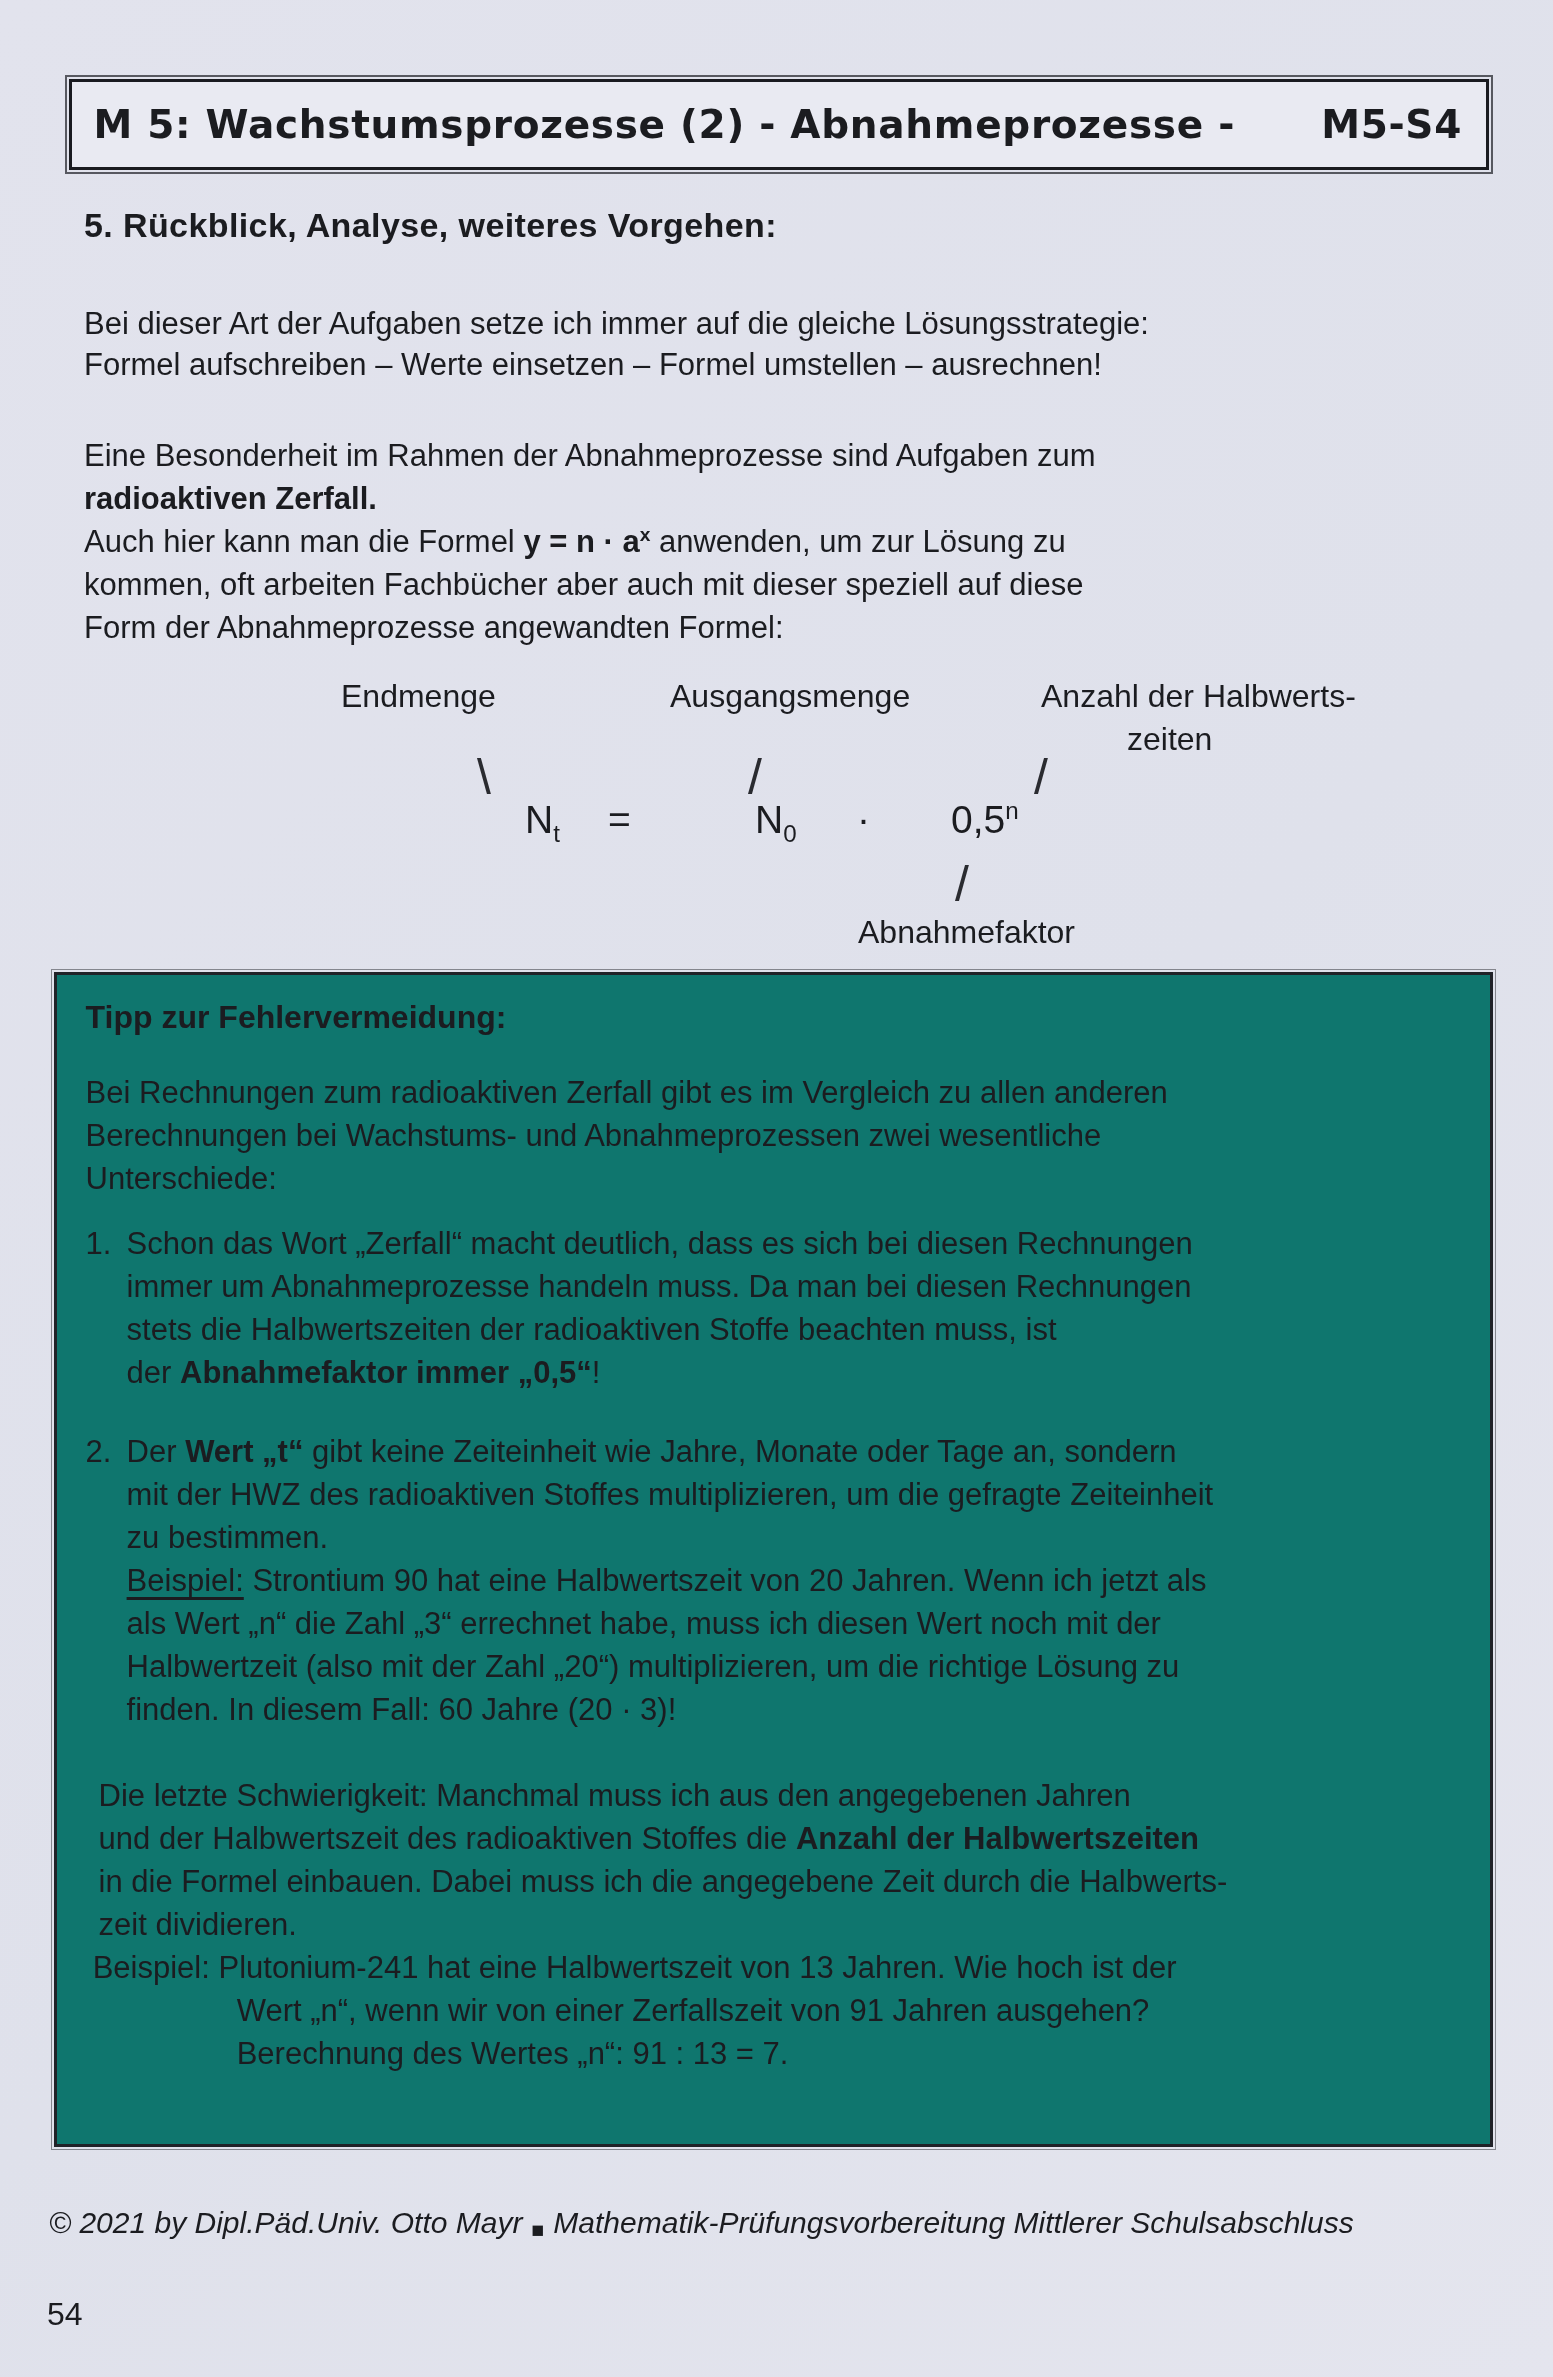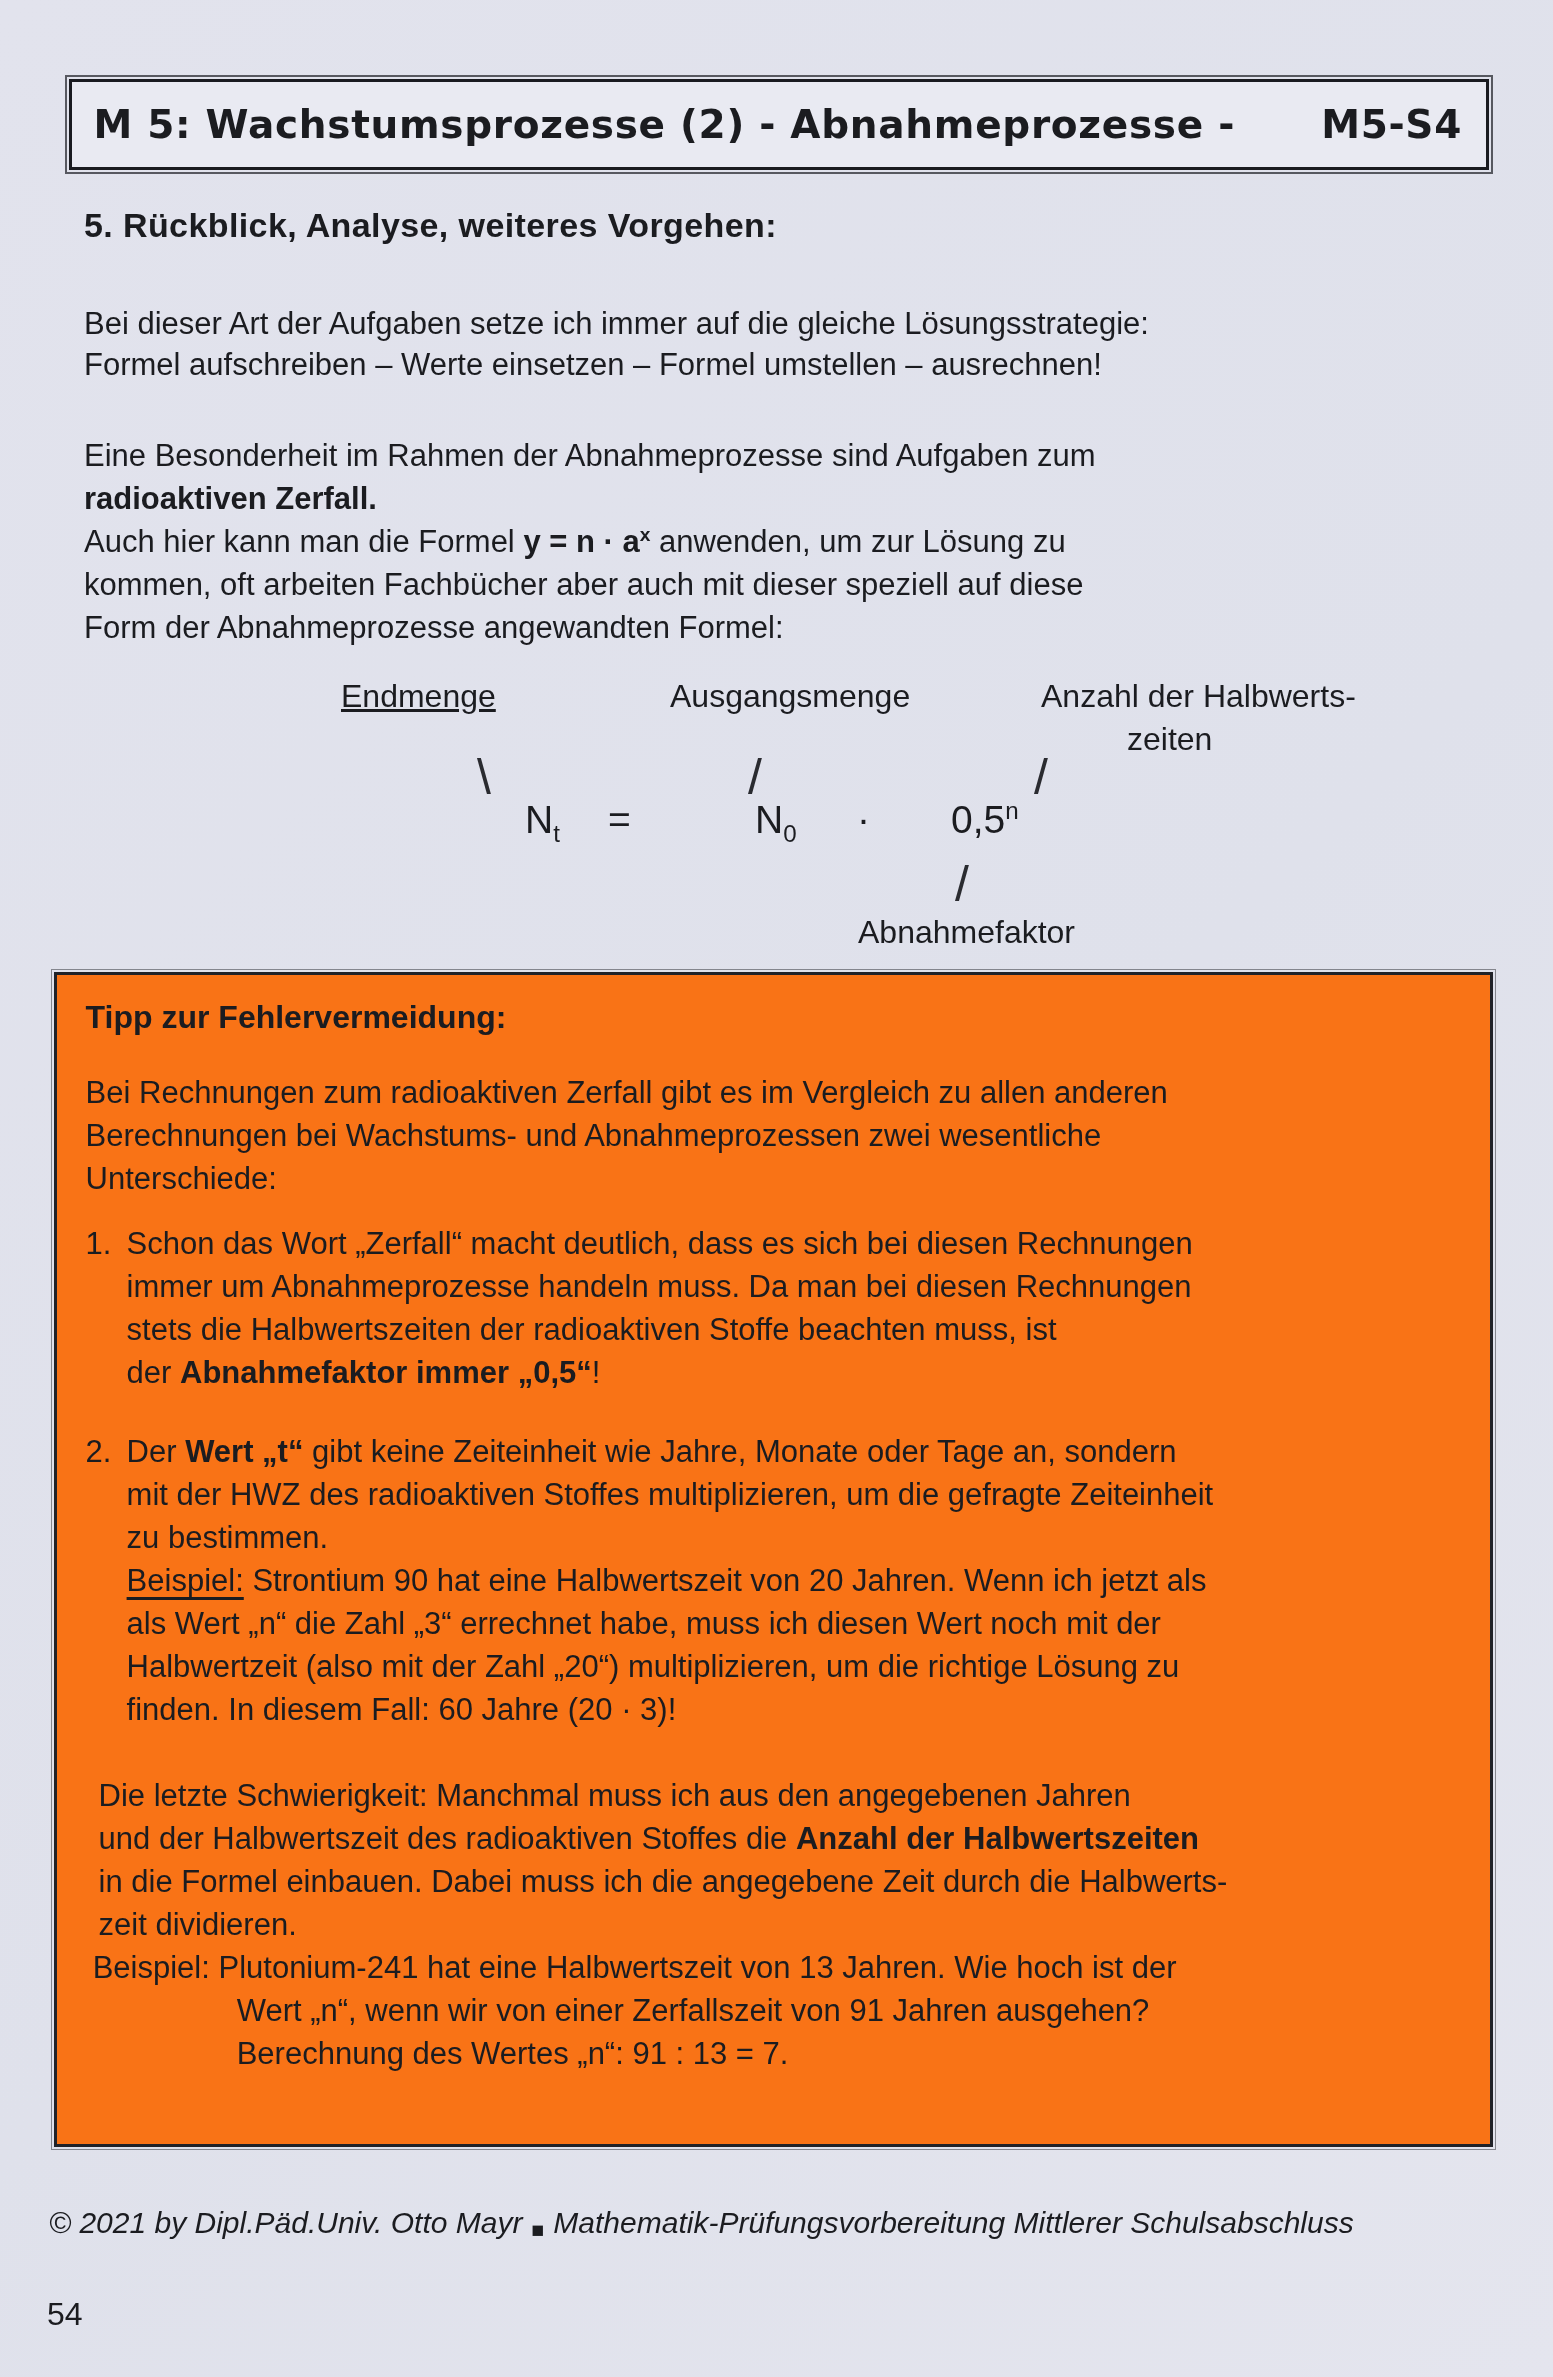--- a/index.html
+++ b/index.html
@@ -33,41 +33,41 @@
   .p1 { top:303px; }
   .p2 { top:434px; line-height:43px; }
   .bold { font-weight:bold; }
   .b-inline { font-weight:bold; }
   sup { font-size:62%; vertical-align:super; line-height:0; }
   sub { font-size:62%; vertical-align:sub; line-height:0; }
 
   
   .formula-diagram { position:absolute; left:0; top:671px; width:1554px; height:286px; font-size:32px; }
   .fd { position:absolute; white-space:nowrap; }
-  .fd-endmenge      { left:341px;  top:7.1px;text-decoration:underline; }
+  .fd-endmenge      { left:341px;  top:7.1px; }
   .fd-ausgangsmenge { left:670px;  top:7.1px; }
   .fd-anzahl        { left:1041px; top:7.1px; }
   .fd-zeiten        { left:1127px; top:50px; }
   .fd-slash { font-size:50px; font-weight:300; color:#2a2b30; }
   .fd-sl1 { left:477px;  top:77px; }
   .fd-sl2 { left:748px; top:77px; }
   .fd-sl3 { left:1034px; top:77px; }
   .fd-formula { font-size:39px; }
   .fd-nt  { left:525px;  top:127px; }
   .fd-eq  { left:608px;  top:127px; }
   .fd-n0  { left:755px; top:127px; }
   .fd-dot { left:857px; top:127px; }
   .fd-f   { left:951px; top:127px; }
   .fd-sl4 { left:955px; top:184px; }
   .fd-abnahmefaktor { left:858px; top:243px; }
 
   
   .tip-box {
     position:absolute; left:54px; top:972px; width:1439px; height:1175px;
-    background:#f97316;
+    background:#0f766e;
     border:3.6px solid #202228;
     outline:1.4px solid rgba(40,42,48,0.5); outline-offset:2.1px;
     padding:21.4px 31px 14.3px 28.6px;
     font-size:31px; line-height:43px;
     overflow:hidden;
   }
   .tip-heading { font-weight:bold; font-size:32px; margin-bottom:32px; }
   .tip-intro { margin-bottom:22px; }
   .tip-item { position:relative; padding-left:41px; }
   .tip-item .num { position:absolute; left:0; top:0; }

